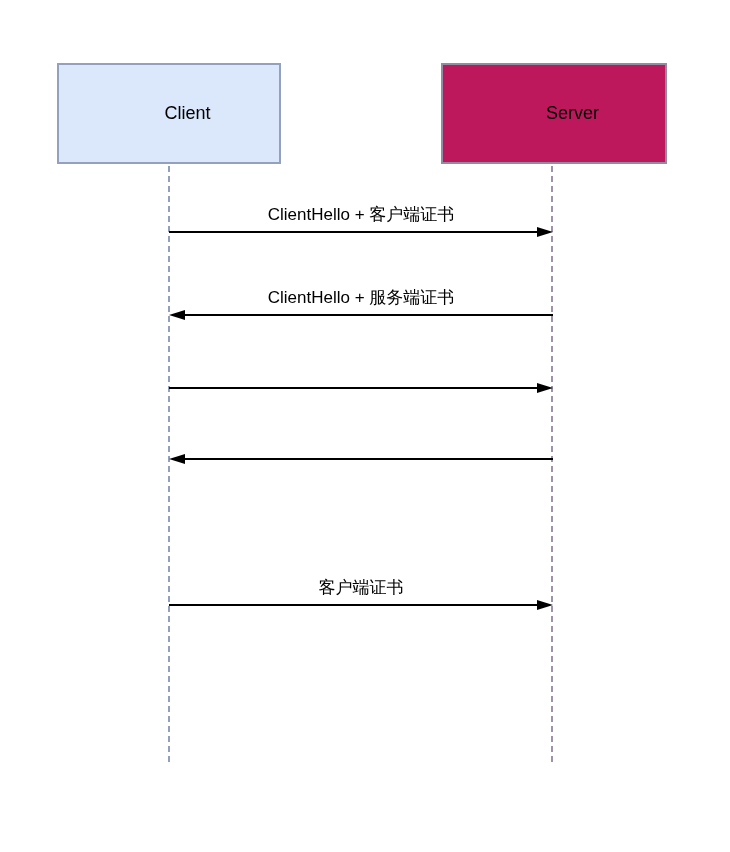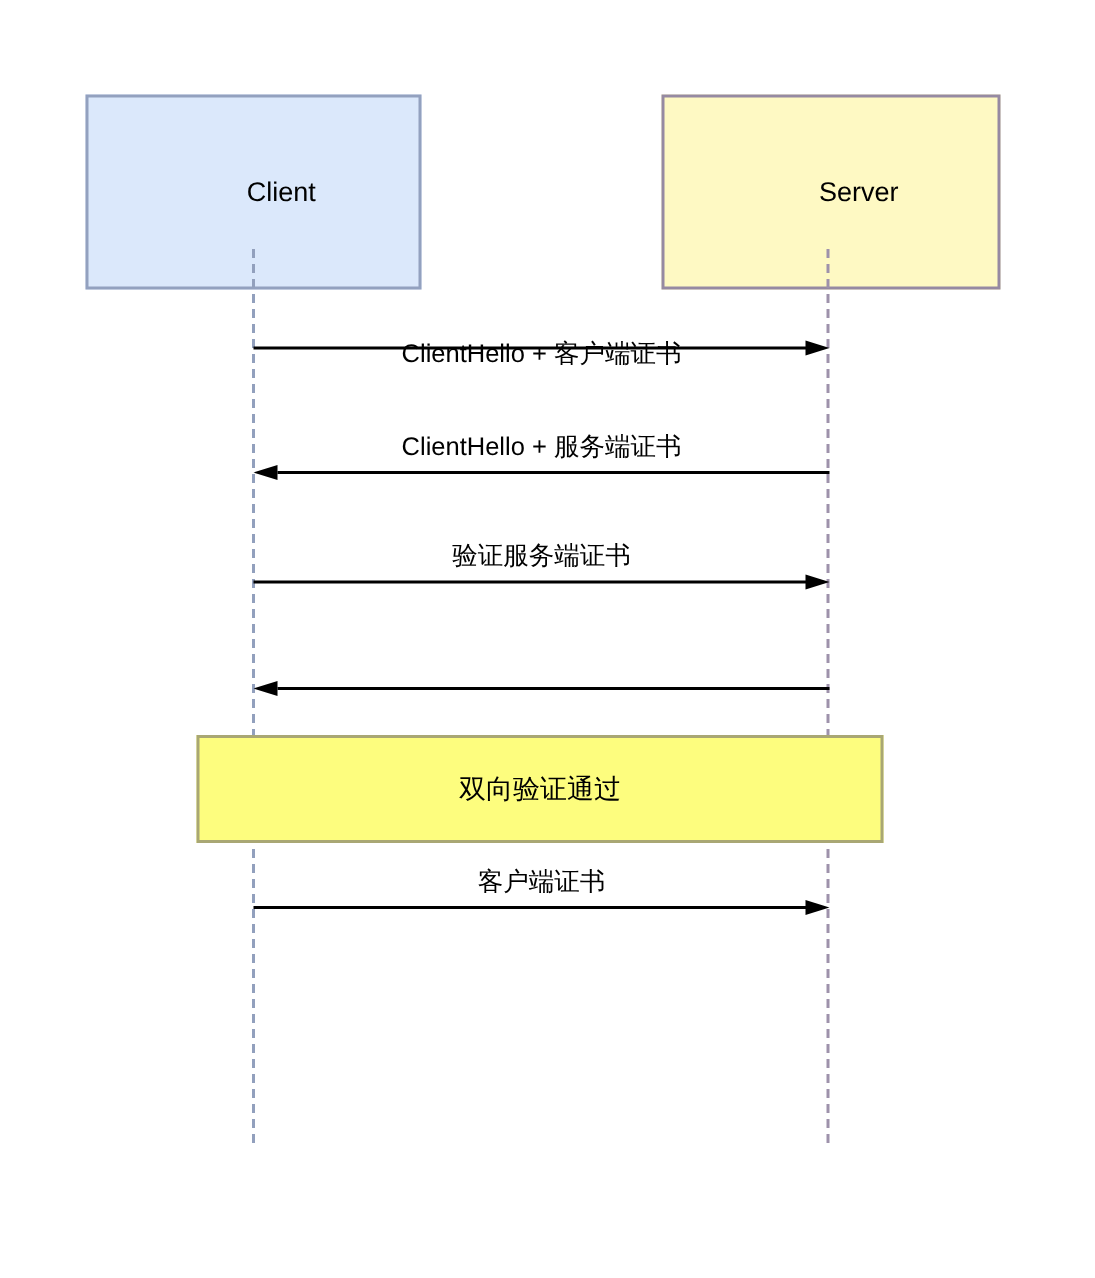--- a/index.html
+++ b/index.html
@@ -16,38 +16,38 @@
     width: 730px;
     height: 852px;
     background: #ffffff;
     overflow: hidden;
   }
 
   
   .actor {
     position: absolute;
     top: 63px;
-    height: 130px;
+    height: 101px;
     box-sizing: border-box;
     display: flex;
     align-items: center;
     justify-content: center;
     font-size: 18px;
     padding-left: 37px;
   }
   .actor-client {
     left: 57px;
     width: 224px;
     background: #dbe8fb;
     border: 2px solid #93a1bf;
   }
   .actor-server {
     left: 441px;
     width: 226px;
-    background: #fef9c3;
+    background: #be185d;
     border: 2px solid #968aa2;
   }
 
   
   .lifeline {
     position: absolute;
     top: 166px;
     height: 596px;
     width: 0;
   }
@@ -63,21 +63,21 @@
   
   .msg-label {
     position: absolute;
     left: 169px;
     width: 384px;
     text-align: center;
     font-size: 17px;
     line-height: 24px;
     white-space: nowrap;
   }
-  .label-1 { top: 203px; margin-top: 21px; }
+  .label-1 { top: 203px; }
   .label-2 { top: 286px; }
   .label-3 { top: 359px; }
   .label-4 { top: 430px; }
   .label-5 { top: 576px; }
 
   
   .msg-line {
     position: absolute;
     height: 2px;
     background: #000000;
@@ -137,28 +137,24 @@
   <div class="lifeline lifeline-server"></div>
 
   <div class="msg-label label-1">ClientHello + 客户端证书</div>
   <div class="msg-line line-1"></div>
   <div class="arrowhead right head-1"></div>
 
   <div class="msg-label label-2">ClientHello + 服务端证书</div>
   <div class="msg-line line-2"></div>
   <div class="arrowhead left head-2"></div>
 
-  <div class="msg-label label-3">验证服务端证书</div>
   <div class="msg-line line-3"></div>
   <div class="arrowhead right head-3"></div>
 
   <div class="msg-line line-4"></div>
   <div class="arrowhead left head-4"></div>
 
-  <div class="note">
-    <span>双向验证通过</span>
-  </div>
 
   <div class="msg-label label-5">客户端证书</div>
   <div class="msg-line line-5"></div>
   <div class="arrowhead right head-5"></div>
 
 </div>
 
 </body></html>

